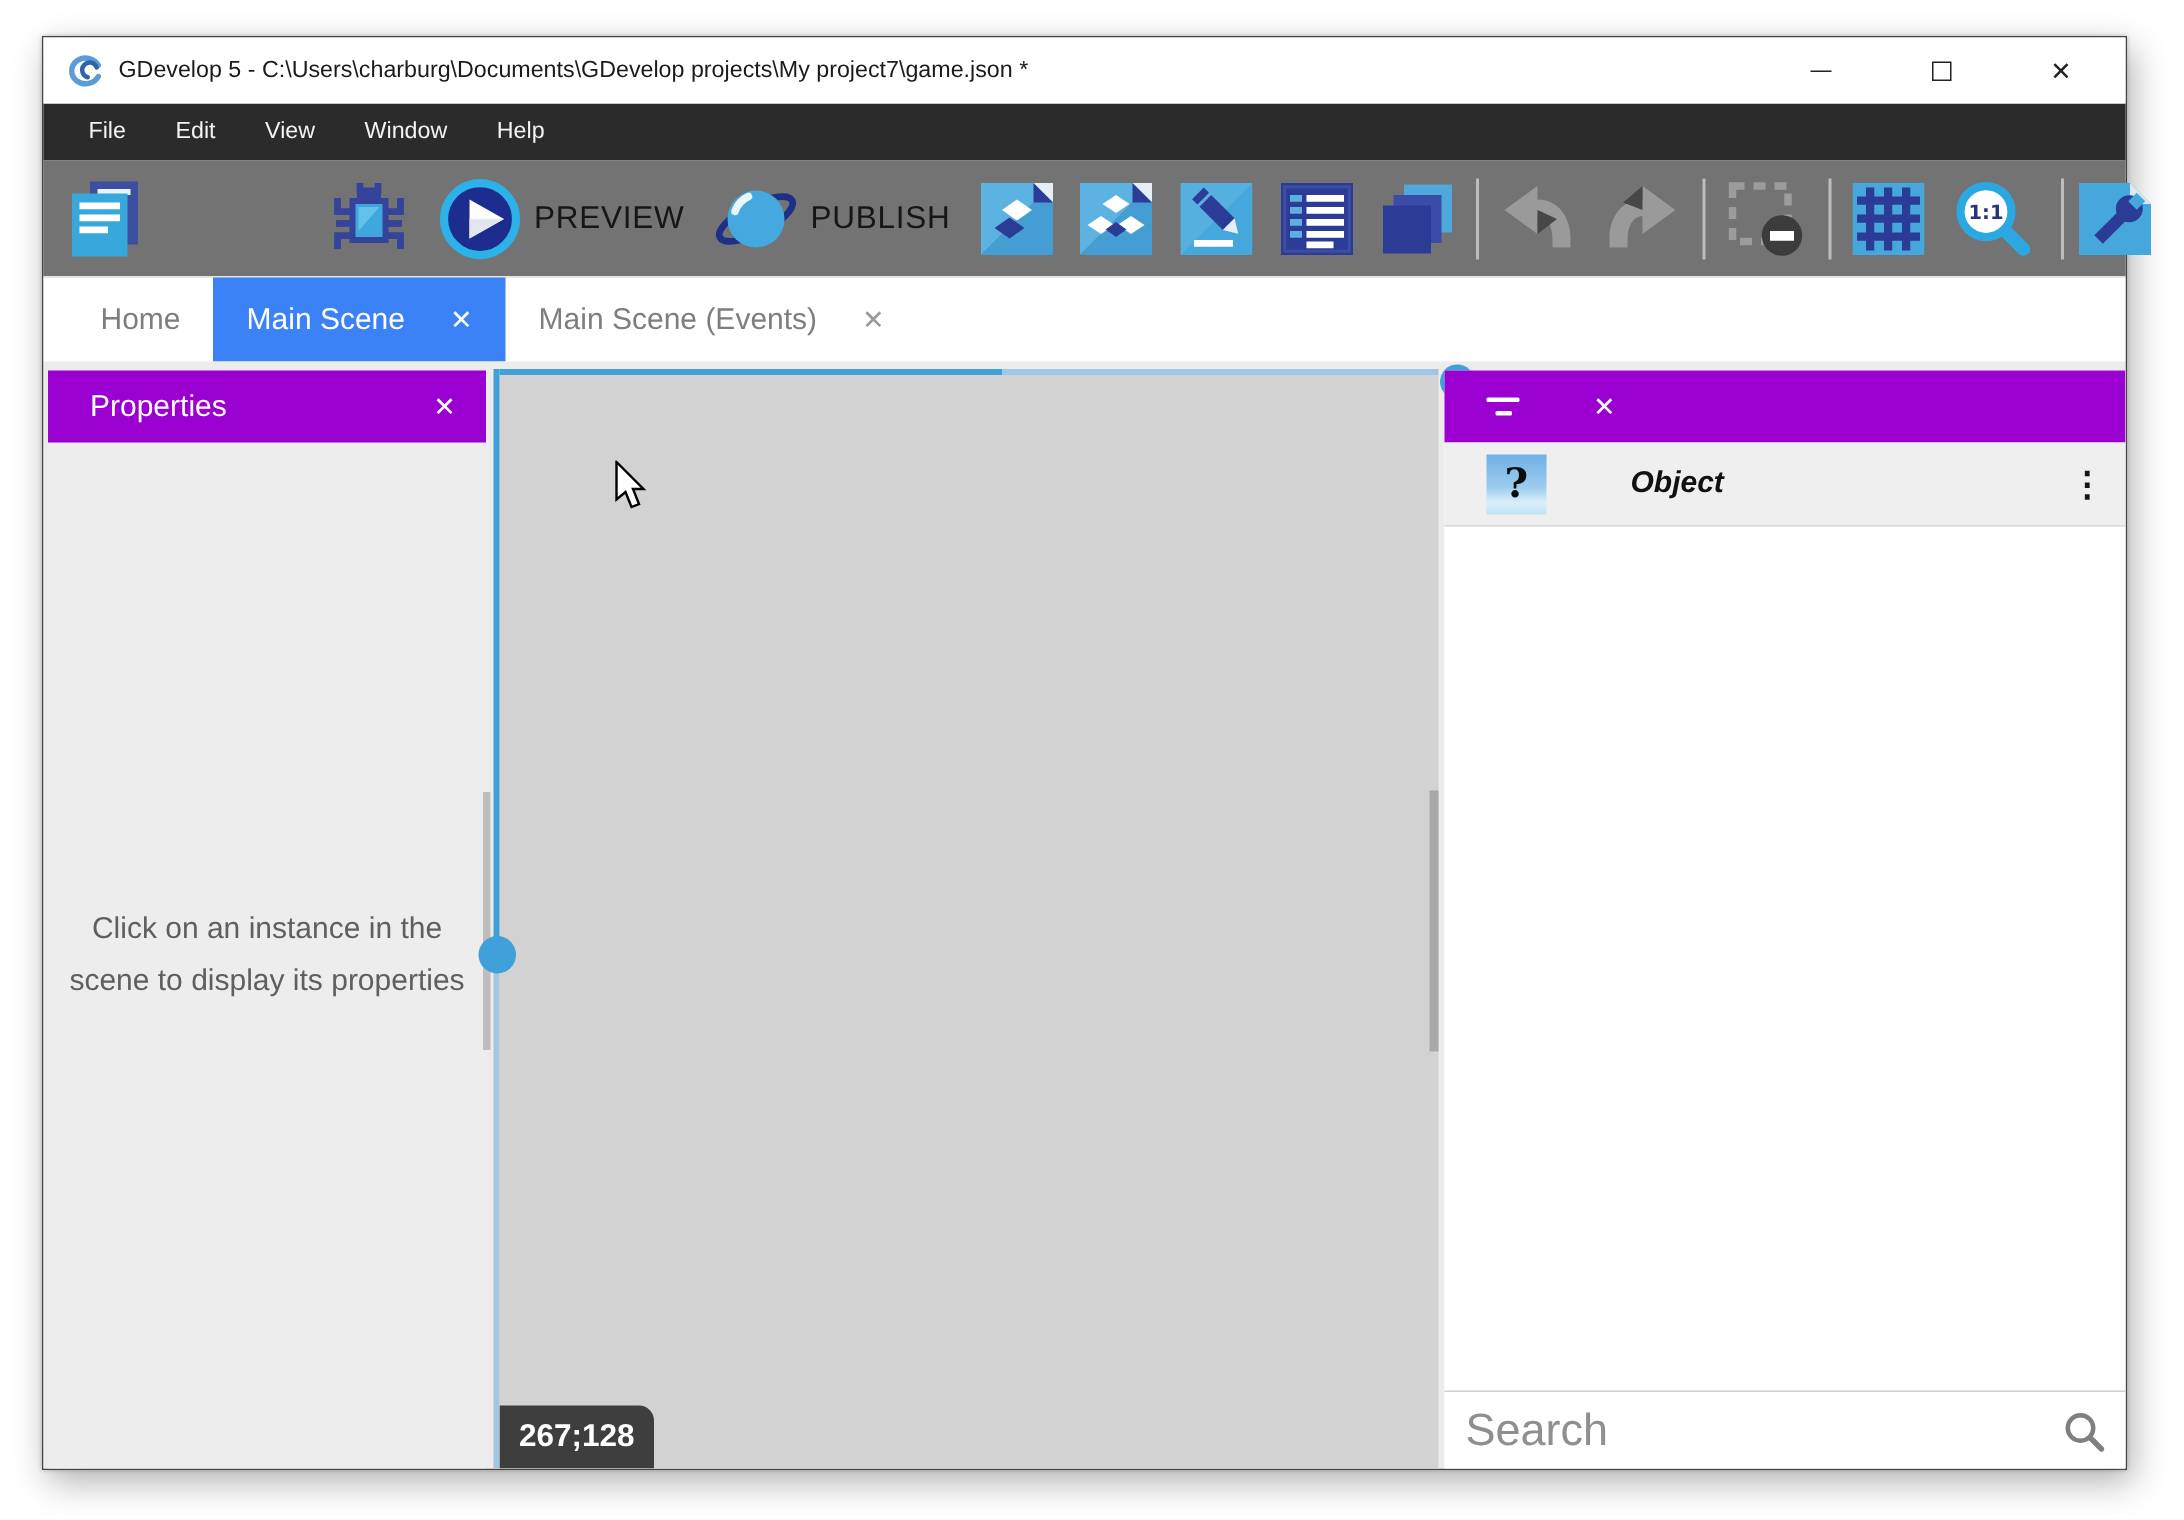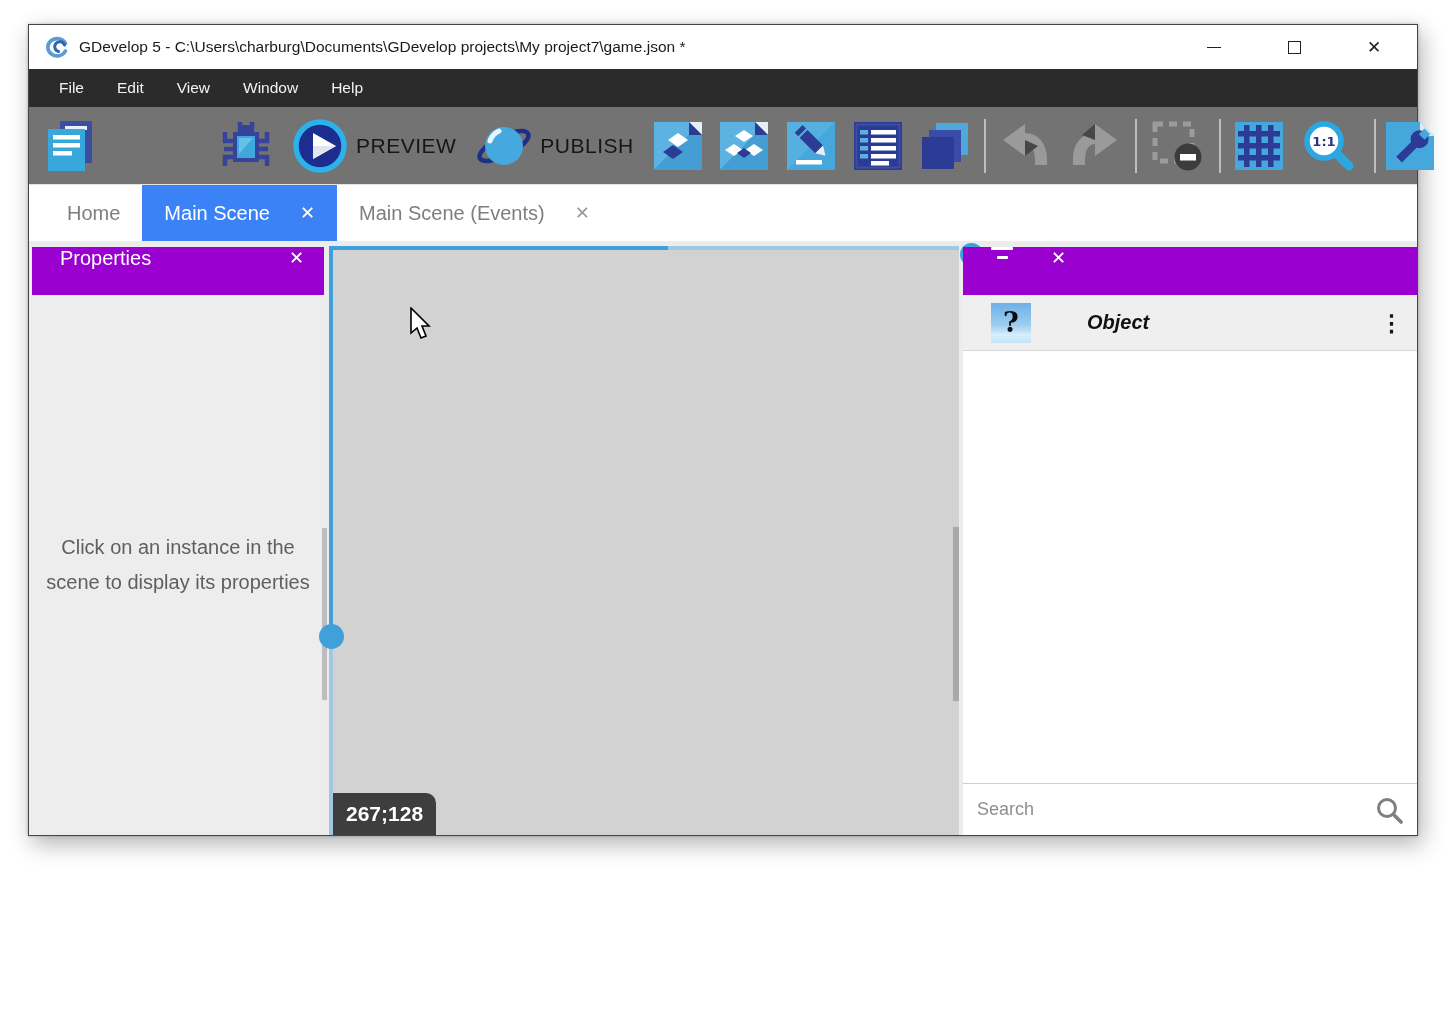--- a/index.html
+++ b/index.html
@@ -1,19 +1,19 @@
 <!DOCTYPE html>
 <html><head>
 <meta charset="utf-8">
 <style>
   * { margin:0; padding:0; box-sizing:border-box; }
   html,body { width:1456px; height:1013px; background:#ffffff; overflow:hidden;
     font-family:"Liberation Sans", sans-serif; }
 
-  .window { position:absolute; left:28px; top:24px; width:1390px; height:812px;
+  .window { position:absolute; left:28px; top:24px; width:1390px; height:956px;
     background:#fff; border:1px solid #454545;
     box-shadow:4px 8px 22px rgba(0,0,0,.30), 0 0 3px rgba(0,0,0,.25);
     display:flex; flex-direction:column; }
 
   
   .titlebar { height:44px; background:#ffffff; display:flex; align-items:center;
     position:relative; flex:0 0 auto; }
   .logo { margin-left:16px; width:24px; height:24px; }
   .title-text { margin-left:10px; font-size:15.5px; color:#1b1b1b; }
   .winbtn { position:absolute; top:0; width:34px; height:44px; display:flex;
@@ -43,21 +43,21 @@
   .tab { display:flex; align-items:center; padding:0 22px; font-size:20px;
     color:#7e7e7e; }
   .tab-close { margin-left:30px; font-size:18px; color:#9a9a9a; }
   .tab.active { background:#3b82f6; color:#ffffff; }
   .tab.active .tab-close { color:#ffffff; }
 
   
   .content { position:relative; flex:1 1 auto; background:#ececec; overflow:hidden; }
 
   .panel-header { height:48px; background:#9a00d0; color:#fff; display:flex;
-    align-items:flex-start; font-size:20px; }
+    align-items:center; font-size:20px;gap:11px; }
   .panel-close { font-size:18px; color:#fff; }
 
   
   .props { position:absolute; left:3px; top:6px; bottom:0; width:292px;
     display:flex; flex-direction:column; background:#ededed; }
   .props .panel-header { padding:0 20px 0 28px; }
   .props-title { flex:1 1 auto; }
   .props-body { flex:1 1 auto; display:flex; align-items:center;
     justify-content:center; }
   .props-msg { color:#5f5f5f; font-size:20px; line-height:35px; text-align:center;
@@ -112,21 +112,21 @@
   .add-row { height:58px; background:#efefef; display:flex; align-items:center;
     justify-content:center; position:relative; flex:0 0 auto; }
   .add-label { color:#9b9b9b; font-size:22px; }
   .add-plus { position:absolute; right:24px; top:50%; transform:translateY(-50%);
     font-size:36px; font-weight:400; color:#111; line-height:1; }
 
   .objects-empty { flex:1 1 auto; background:#ffffff; }
 
   .search-row { height:52px; background:#ffffff; border-top:1px solid #cfcfcf;
     display:flex; align-items:center; padding:0 14px; flex:0 0 auto; }
-  .search-input { flex:1 1 auto; border:none; outline:none; font-size:18px;
+  .search-input { flex:1 1 auto; border:none; outline:none; font-size:30px;
     color:#6d28d9; font-family:"Liberation Sans", sans-serif; background:transparent; }
   .search-input::placeholder { color:#8f8f8f; }
 </style>
 </head>
 <body>
 
 <div class="window">
 
   <div class="titlebar">
     <svg class="logo" viewBox="0 0 24 24">

